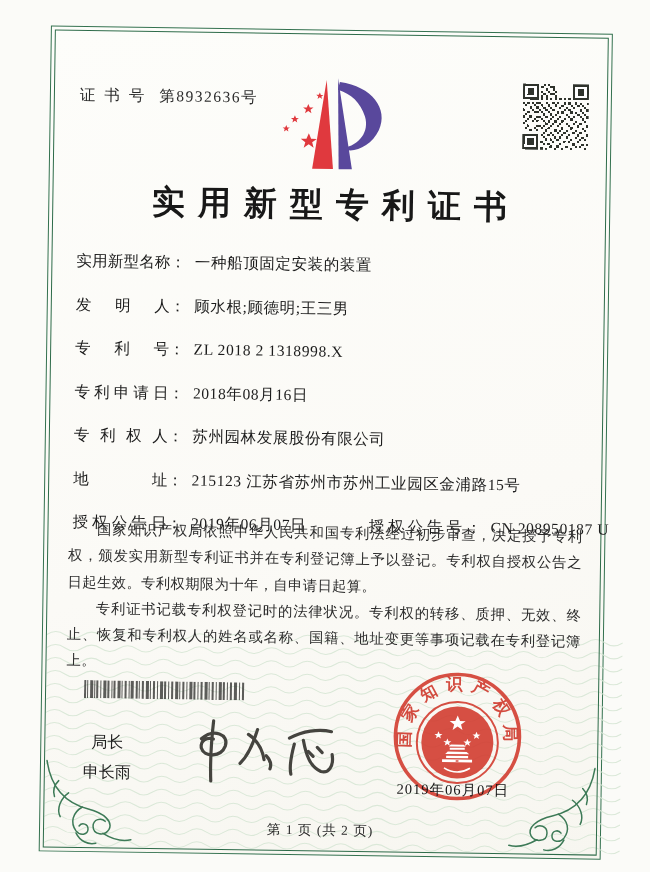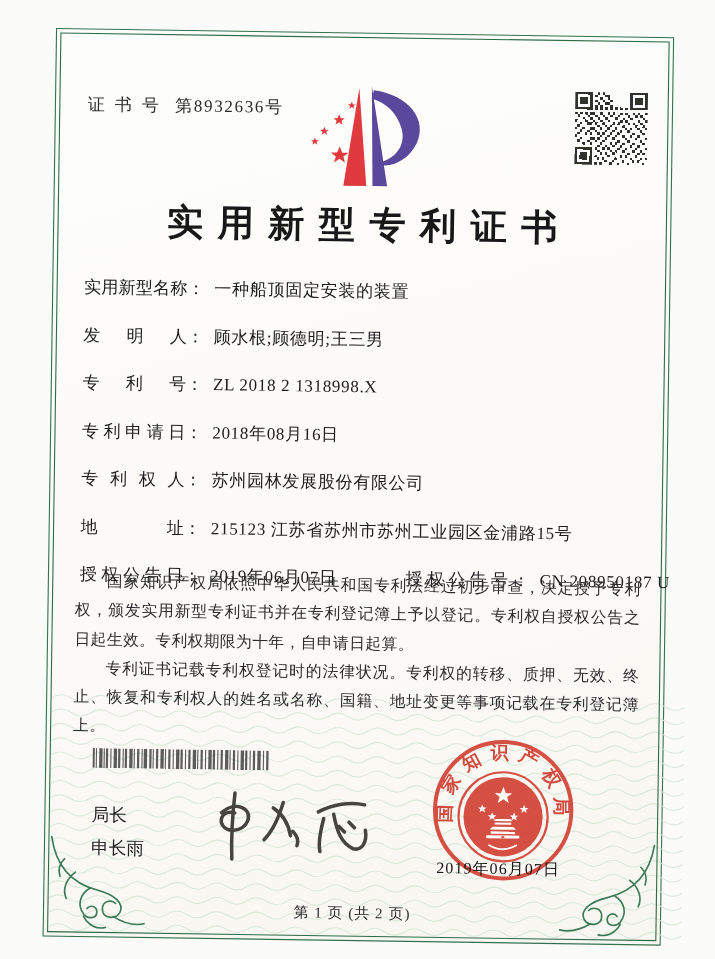--- a/index.html
+++ b/index.html
@@ -49,21 +49,21 @@
 
   .body-text {
     position:absolute; left:24px; right:22px; top:489px;
     font-size:14.3px; line-height:1.84; color:#2c2c2c;
     text-align:justify; letter-spacing:.4px;
   }
   .body-text p { text-indent:2em; }
 
   .barcode { position:absolute; left:42px; top:653px; width:162px; height:18px; opacity:.82; }
 
-  .signer { position:absolute; left:42px; top:700px; font-size:16px; line-height:1.9; color:#222; }
+  .signer { position:absolute; left:42px; top:700px; font-size:16px; line-height:1.9; color:#222;text-align:center; }
   .signature { position:absolute; left:136px; top:672px; width:176px; height:98px; }
 
   .seal { position:absolute; left:346px; top:634px; width:140px; height:140px; }
   .seal-date {
     position:absolute; left:356px; top:748px; width:170px;
     font-size:14.5px; letter-spacing:1px; color:#161616; z-index:3;
   }
 
   .footer {
     position:absolute; left:0; right:0; top:791px; text-align:center;

